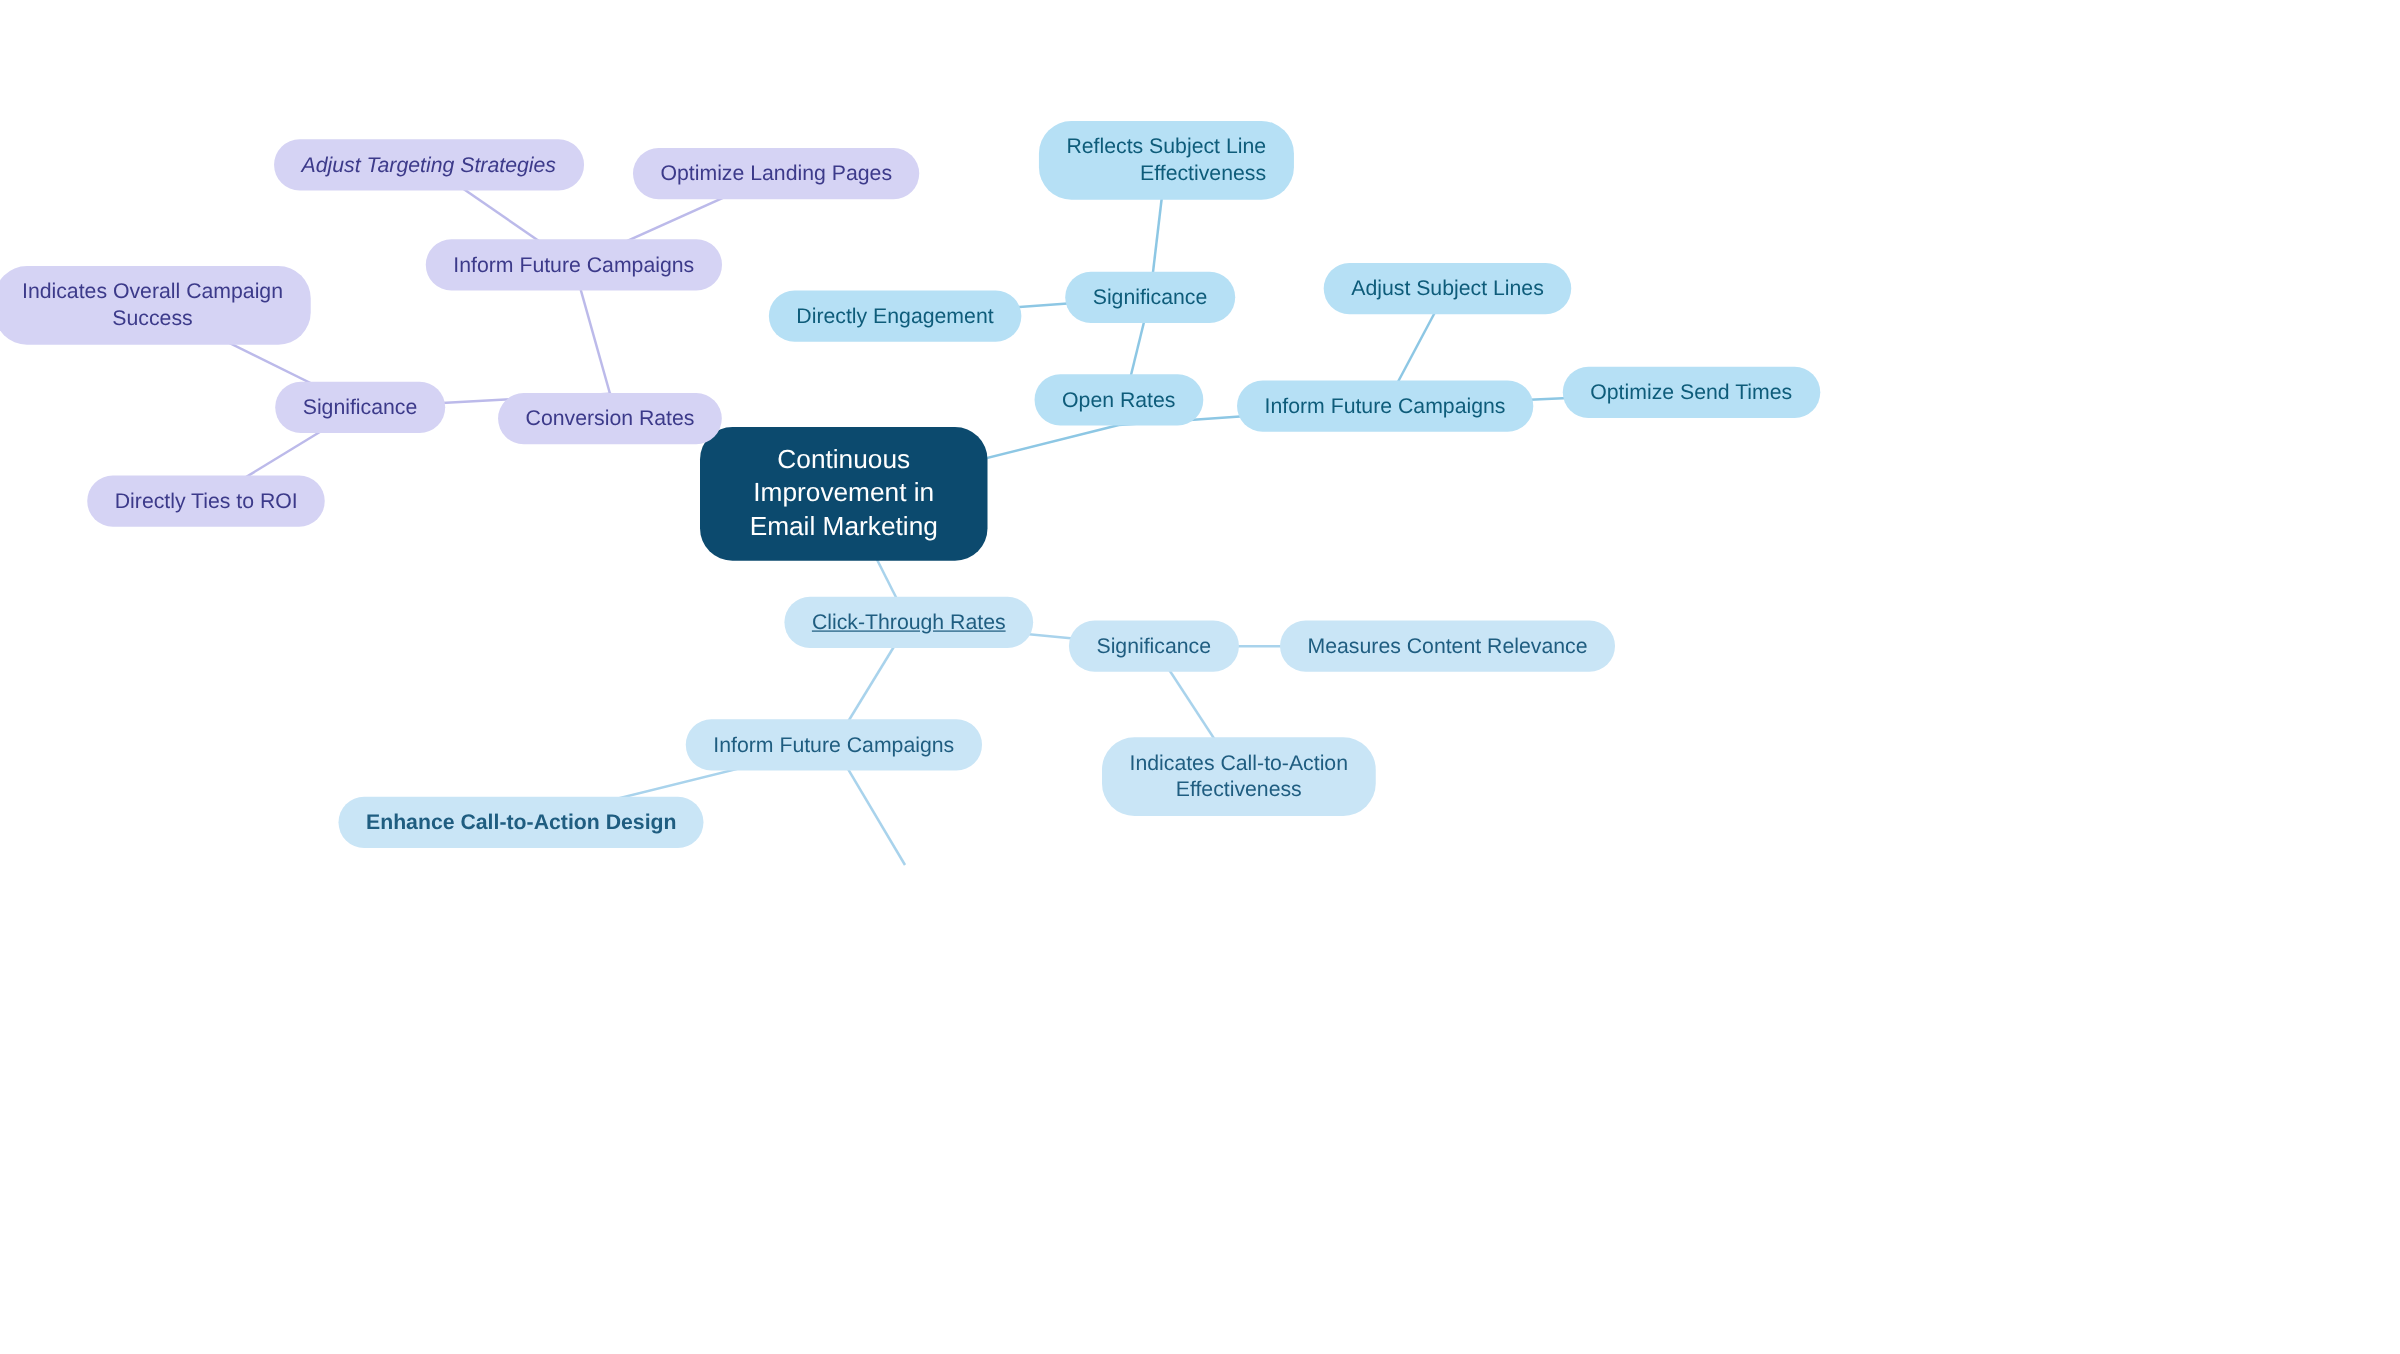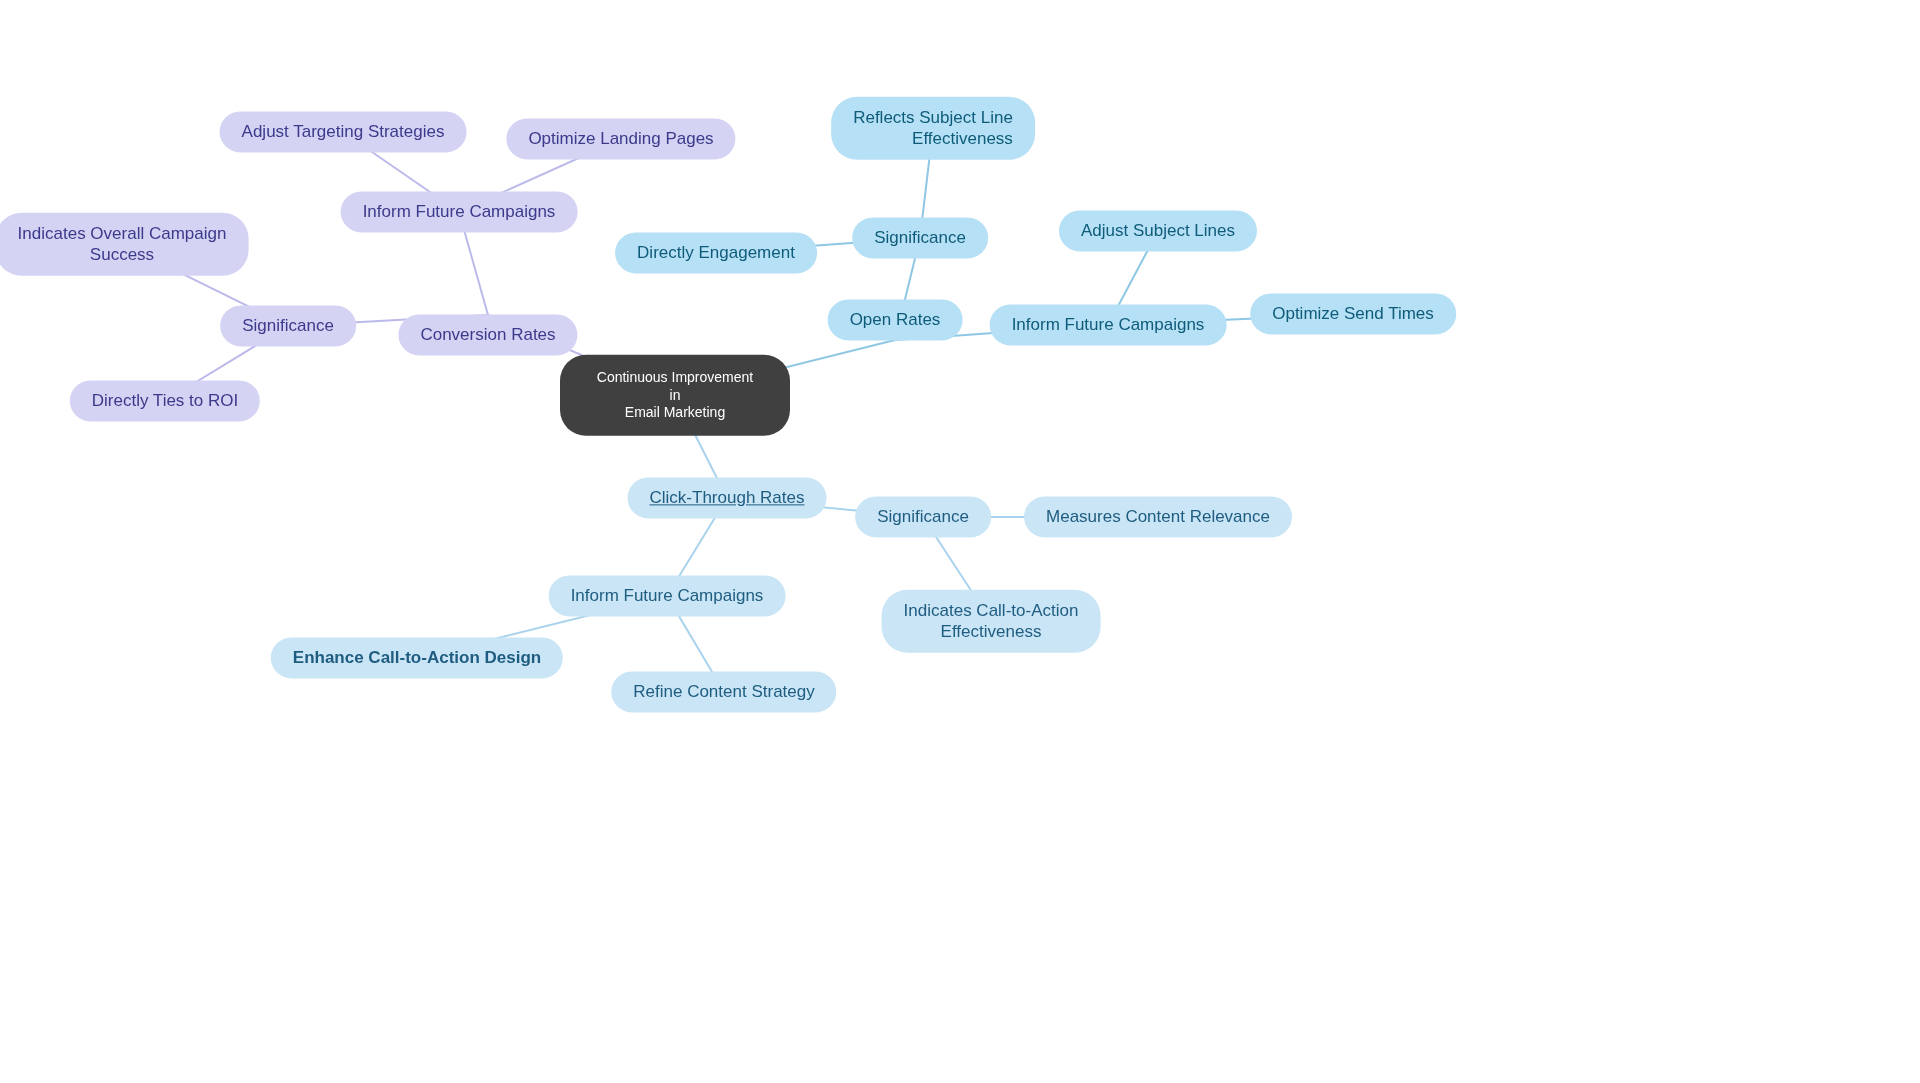--- a/index.html
+++ b/index.html
@@ -31,24 +31,24 @@
     font-size: 17px;
     line-height: 1.25;
     text-align: center;
     white-space: pre-line;
     display: flex;
     align-items: center;
     justify-content: center;
     box-sizing: border-box;
   }
   .root {
-    background: #404040;
+    background: #0c4a6e;
     color: #ffffff;
     padding: 14px 30px;
-    font-size: 14px;
+    font-size: 21px;
     max-width: 230px;
   }
   .open   { background: #b6e0f5; color: #0e5c7a; text-align: right; }
   .ctr    { background: #c9e5f6; color: #1f5d80; }
   .conv   { background: #d5d3f4; color: #3c3a8a; }
 </style>
 </head>
 <body>
 
 <div class="canvas">
@@ -88,23 +88,22 @@
   <div class="node open" style="left:1158px;top:231px;">Adjust Subject Lines</div>
   <div class="node open" style="left:1353px;top:314px;">Optimize Send Times</div>
 
   <div class="node ctr" style="left:727px;top:498px;text-decoration:underline;">Click-Through Rates</div>
   <div class="node ctr" style="left:923px;top:517px;">Significance</div>
   <div class="node ctr" style="left:1158px;top:517px;">Measures Content Relevance</div>
   <div class="node ctr" style="left:991px;top:621px;">Indicates Call-to-Action
 Effectiveness</div>
   <div class="node ctr" style="left:667px;top:596px;">Inform Future Campaigns</div>
   <div class="node ctr" style="left:417px;top:658px;font-weight:bold;">Enhance Call-to-Action Design</div>
-  <div class="node ctr" style="left:724px;top:692px;">Refine Content Strategy</div>
 
   <div class="node conv" style="left:488px;top:315px;margin-top:20px;">Conversion Rates</div>
   <div class="node conv" style="left:288px;top:326px;">Significance</div>
   <div class="node conv" style="left:122px;top:244px;">Indicates Overall Campaign
 Success</div>
   <div class="node conv" style="left:165px;top:401px;">Directly Ties to ROI</div>
   <div class="node conv" style="left:459px;top:212px;">Inform Future Campaigns</div>
-  <div class="node conv" style="left:343px;top:132px;">Adjust Targeting Strategies</div>
+  <div class="node conv" style="left:343px;top:132px;font-style:italic;">Adjust Targeting Strategies</div>
   <div class="node conv" style="left:621px;top:139px;">Optimize Landing Pages</div>
 </div>
 
 </body></html>

